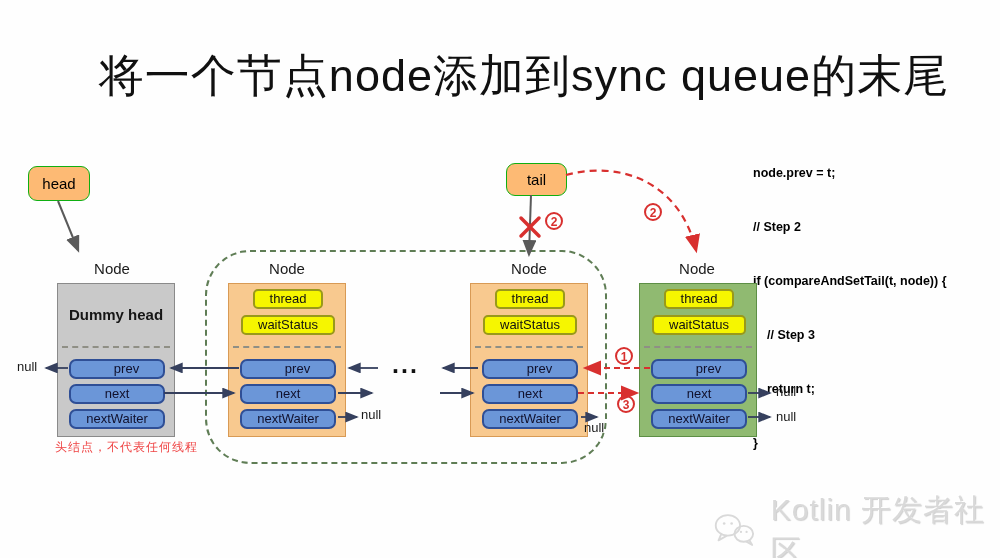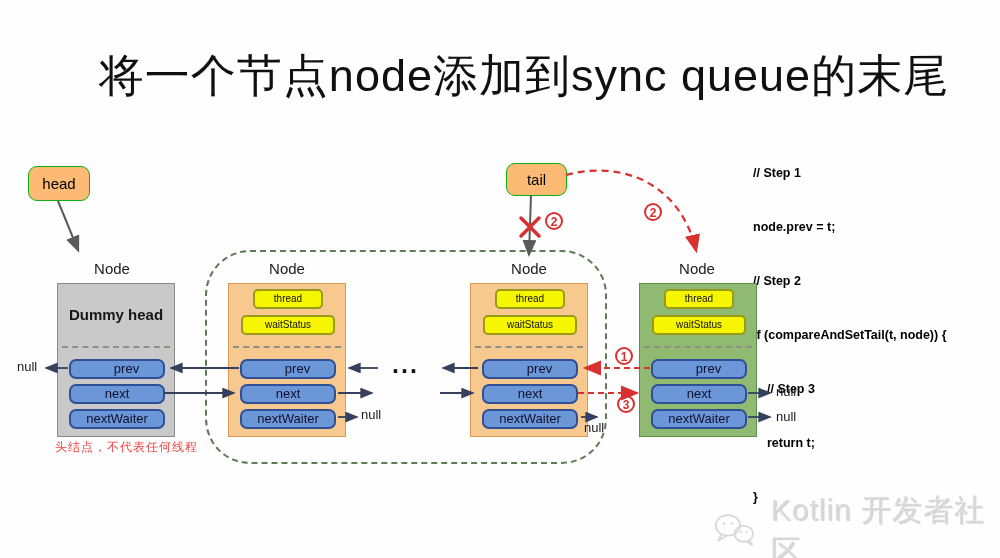--- a/index.html
+++ b/index.html
@@ -27,21 +27,21 @@
   .node.newnode{background:#90ba71;border-color:#5d8f45;}
   #node1{left:57px;} #node2{left:228px;} #node3{left:470px;} #node4{left:639px;}
   .sep{position:absolute;left:4px;right:4px;top:62px;border-top:2px dashed #8f8f85;}
   .dummy-title{position:absolute;left:0;top:22px;width:100%;text-align:center;
                font-size:15px;color:#161616;font-weight:bold;}
   .field{position:absolute;left:11px;width:96px;height:20px;background:#6b96d8;
          border:2px solid #2f4f96;border-radius:7px;box-sizing:border-box;
          text-align:center;font-size:13px;line-height:15px;color:#10102c;font-weight:500;}
   .f-prev{top:75px;padding-left:19px;} .f-next{top:100px;} .f-nextwaiter{top:125px;}
   .yfield{position:absolute;background:#f6f600;border:2px solid #99991a;border-radius:5px;
-          box-sizing:border-box;text-align:center;font-size:10px;line-height:15px;color:#111;}
+          box-sizing:border-box;text-align:center;font-size:13px;line-height:15px;color:#111;}
   .y-thread{left:24px;top:5px;width:70px;height:20px;}
   .y-wait{left:12px;top:31px;width:94px;height:20px;}
   .nodelbl{position:absolute;top:260px;width:44px;text-align:center;font-size:15px;color:#1a1a1a;}
   .caption{position:absolute;left:55px;top:439px;font-size:12px;color:#ef4444;letter-spacing:1px;}
   .null{position:absolute;font-size:13px;color:#1a1a1a;}
   .ellipsis{position:absolute;left:392px;top:350px;font-size:25px;font-weight:700;
             letter-spacing:2px;color:#111;}
   .marker{position:absolute;width:18px;height:18px;border:2px solid #d8302f;border-radius:50%;
           color:#d8302f;font-size:12px;line-height:16px;text-align:center;font-weight:700;
           box-sizing:border-box;background:transparent;}
@@ -52,21 +52,20 @@
       text-shadow:-1px -1px 0 #ffffff,1px 1px 1px #cfcfcf;}
 </style>
 </head>
 <body>
 
 <div id="slide">
 
   <div class="title">将一个节点node添加到sync queue的末尾</div>
 
   <div class="code">
-    <span class="ln">// Step 1</span>
     <span class="ln">node.prev = t;</span>
     <span class="ln">// Step 2</span>
     <span class="ln">if (compareAndSetTail(t, node)) {</span>
     <span class="ln ind">// Step 3</span>
     <span class="ln ind">return t;</span>
     <span class="ln">}</span>
   </div>
 
   <div class="ptr" id="head-ptr">head</div>
   <div class="ptr" id="tail-ptr">tail</div>

